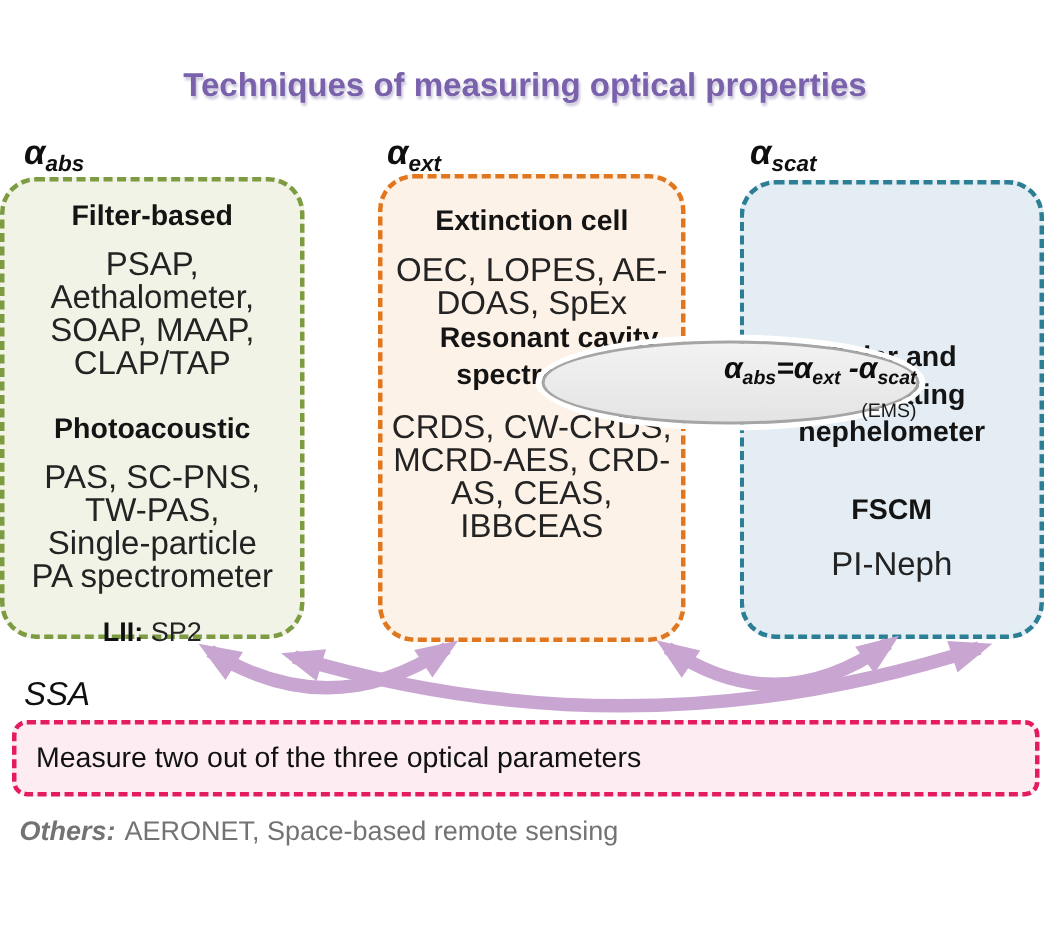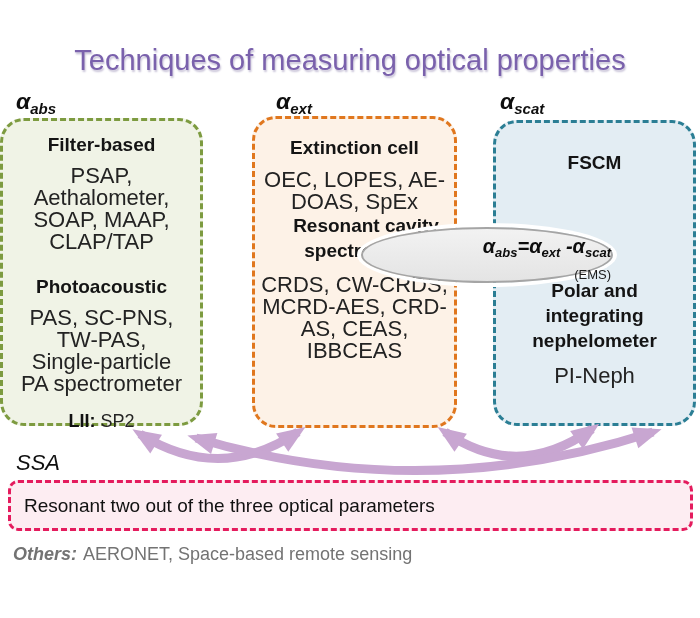--- a/index.html
+++ b/index.html
@@ -9,38 +9,38 @@
     width: 700px;
     height: 618px;
     background: #ffffff;
     font-family: "Liberation Sans", sans-serif;
     overflow: hidden;
   }
   .title {
     position: absolute;
     top: 44px; left: 0; width: 100%;
     text-align: center;
-    font-size: 29px;
-    font-weight: normal;
+    font-size: 22px;
+    font-weight: bold;
     color: #7a61ac;
     text-shadow: 1px 2px 2px #c6c0d6;
   }
   .alpha-label {
     position: absolute;
     font-size: 23px;
     font-weight: bold;
     font-style: italic;
     color: #0f0f0f;
   }
   .alpha-label sub {
     font-size: 15px;
     vertical-align: -5px;
   }
   .alpha-abs  { left: 16px;  top: 88px; }
-  .alpha-ext  { left: 276px; top: 88px; }
+  .alpha-ext  { left: 258px; top: 88px; }
   .alpha-scat { left: 500px; top: 88px; }
 
   .tech-box {
     position: absolute;
     border-style: dashed;
     border-width: 3px;
     border-radius: 24px;
     text-align: center;
     z-index: 1;
   }
@@ -176,22 +176,22 @@
   </div>
 
   <div class="tech-box box-ext">
     <div class="box-h h1">Extinction cell</div>
     <div class="box-body b1">OEC, LOPES, AE-DOAS, SpEx</div>
     <div class="box-h h2">Resonant cavity spectroscopy</div>
     <div class="box-body b2">CRDS, CW-CRDS, MCRD-AES, CRD-AS, CEAS, IBBCEAS</div>
   </div>
 
   <div class="tech-box box-scat">
+    <div class="box-h h2">Polar and integrating nephelometer</div>
     <div class="box-h h1">FSCM</div>
-    <div class="box-h h2">Polar and integrating nephelometer</div>
     <div class="box-body b1">PI-Neph</div>
   </div>
 
   <div class="equation-ellipse">
     <div class="equation-line"><span>α</span><sub>abs</sub><span>=</span><span>α</span><sub>ext</sub><span> -</span><span>α</span><sub>scat</sub></div>
     <div class="equation-caption">(EMS)</div>
   </div>
 
   <svg class="arrow-layer" viewBox="0 0 700 618" xmlns="http://www.w3.org/2000/svg">
     <defs>
@@ -202,20 +202,20 @@
     <g stroke="#c8a6d1" stroke-width="9" fill="none">
       <path d="M 140 434 Q 220 484 298 432" marker-start="url(#ah)" marker-end="url(#ah)"></path>
       <path d="M 445 432 Q 518 482 592 429" marker-start="url(#ah)" marker-end="url(#ah)"></path>
       <path d="M 196 438 Q 424 506 653 432" marker-start="url(#ah)" marker-end="url(#ah)"></path>
     </g>
   </svg>
 
   <div class="ssa-label">SSA</div>
 
   <div class="ssa-box">
-    <div class="ssa-box-text">Resonant two out of the three optical parameters</div>
+    <div class="ssa-box-text">Measure two out of the three optical parameters</div>
   </div>
 
   <div class="others-line">
     <span class="others-label">Others:</span><span>AERONET, Space-based remote sensing</span>
   </div>
 
 </div>
 
 </body></html>

